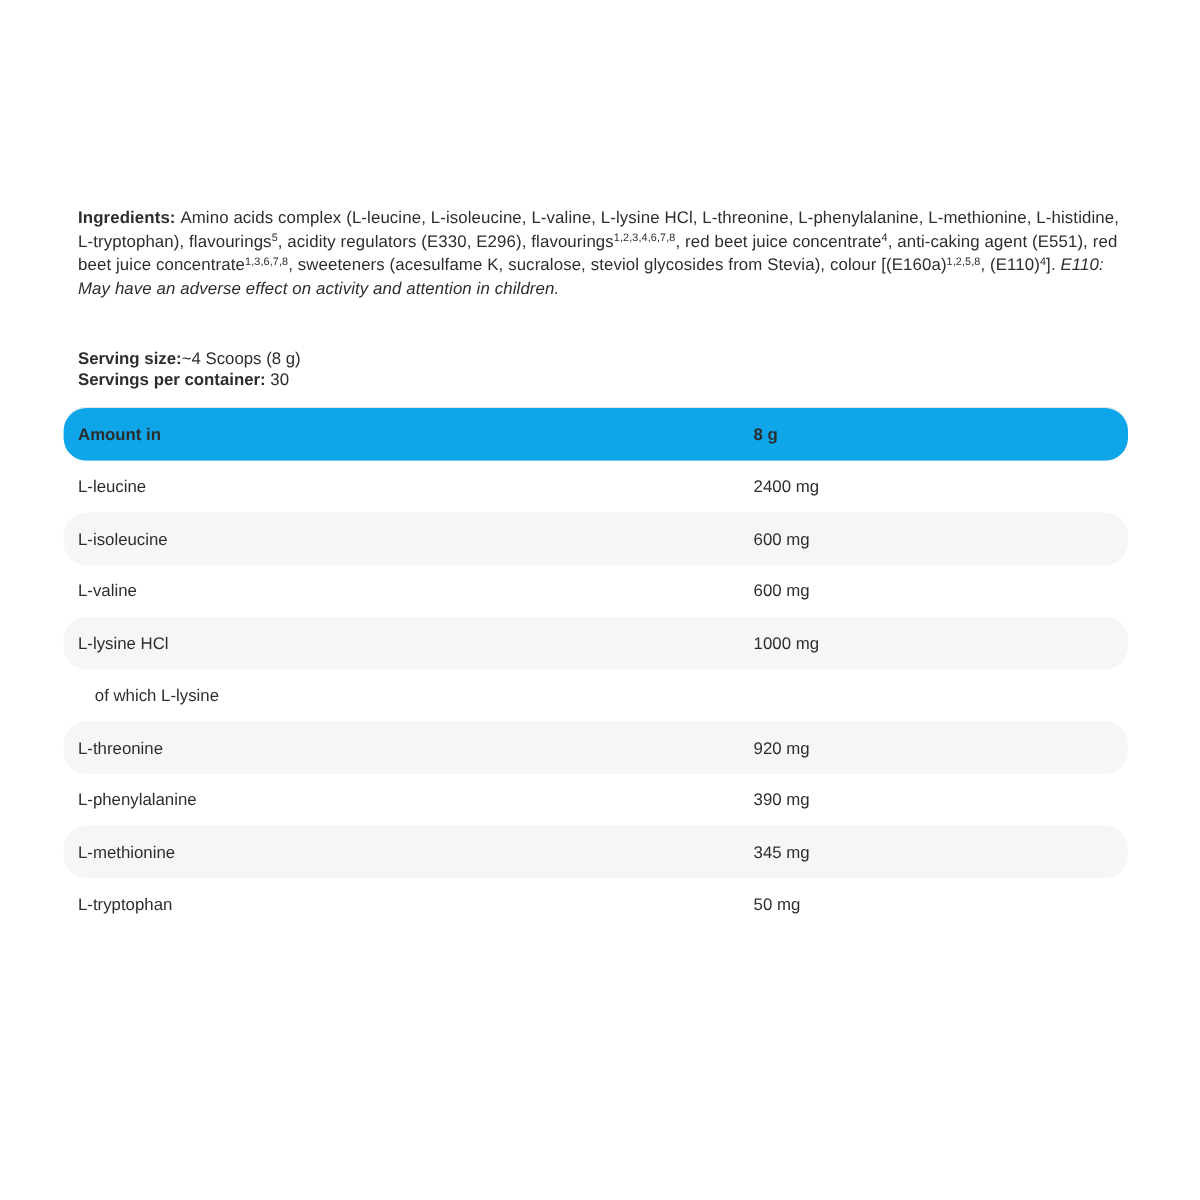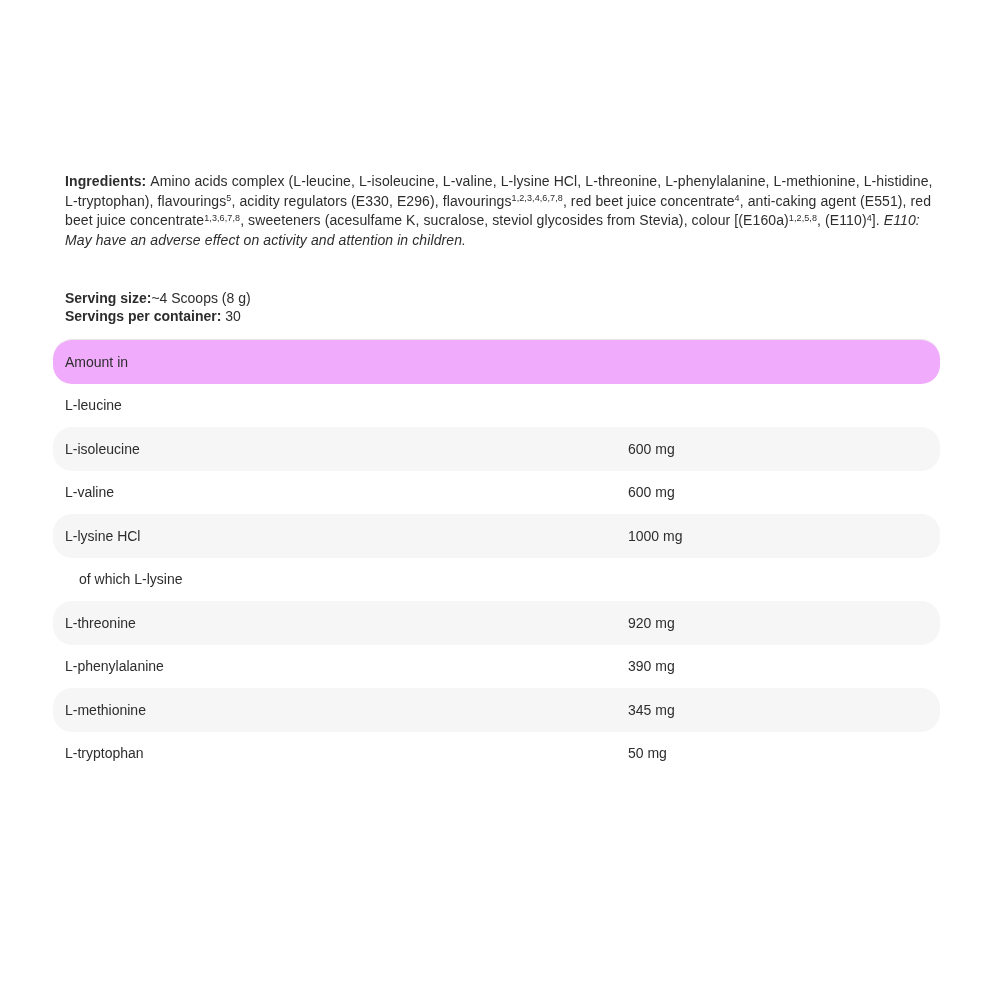--- a/index.html
+++ b/index.html
@@ -46,22 +46,22 @@
     font-size: 14px;
     border-top: 1px solid #e7e7e7;
   }
   .trow {
     display: flex;
     align-items: center;
     height: 43.5px;
     background: #ffffff;
   }
   .trow.head {
-    background: #f0abfc;
-    font-weight: normal;
+    background: #0ea5e9;
+    font-weight: bold;
   }
   .tbody .trow:nth-child(even) { background: #f6f6f6; }
   .c1 {
     width: 575px;
     padding-left: 12px;
   }
   .trow.indent .c1 { padding-left: 26px; }
   .c2 { flex: 1; }
 </style>
 </head>
@@ -72,24 +72,26 @@
   <p class="ingredients"><span class="b">Ingredients: </span><span>Amino acids complex (L-leucine, L-isoleucine, L-valine, L-lysine HCl, L-threonine, L-phenylalanine, L-methionine, L-histidine, L-tryptophan), flavourings</span><sup class="sc">5</sup><span>, acidity regulators (E330, E296), flavourings</span><sup class="sc">1,2,3,4,6,7,8</sup><span>, red beet juice concentrate</span><sup class="sc">4</sup><span>, anti-caking agent (E551), red beet juice concentrate</span><sup class="sc">1,3,6,7,8</sup><span>, sweeteners (acesulfame K, sucralose, steviol glycosides from Stevia), colour [(E160a)</span><sup class="sc">1,2,5,8</sup><span>, (E110)</span><sup class="sc">4</sup><span>]. </span><span class="it">E110: May have an adverse effect on activity and attention in children.</span></p>
 
   <div class="serving">
     <div class="line"><span class="lbl">Serving size:</span><span>~4 Scoops (8 g)</span></div>
     <div class="line"><span class="lbl">Servings per container:</span> <span>30</span></div>
   </div>
 
   <div class="ntable">
     <div class="trow head">
       <div class="c1">Amount in</div>
+      <div class="c2">8 g</div>
     </div>
     <div class="tbody">
       <div class="trow">
         <div class="c1">L-leucine</div>
+        <div class="c2">2400 mg</div>
       </div>
       <div class="trow">
         <div class="c1">L-isoleucine</div>
         <div class="c2">600 mg</div>
       </div>
       <div class="trow">
         <div class="c1">L-valine</div>
         <div class="c2">600 mg</div>
       </div>
       <div class="trow">

